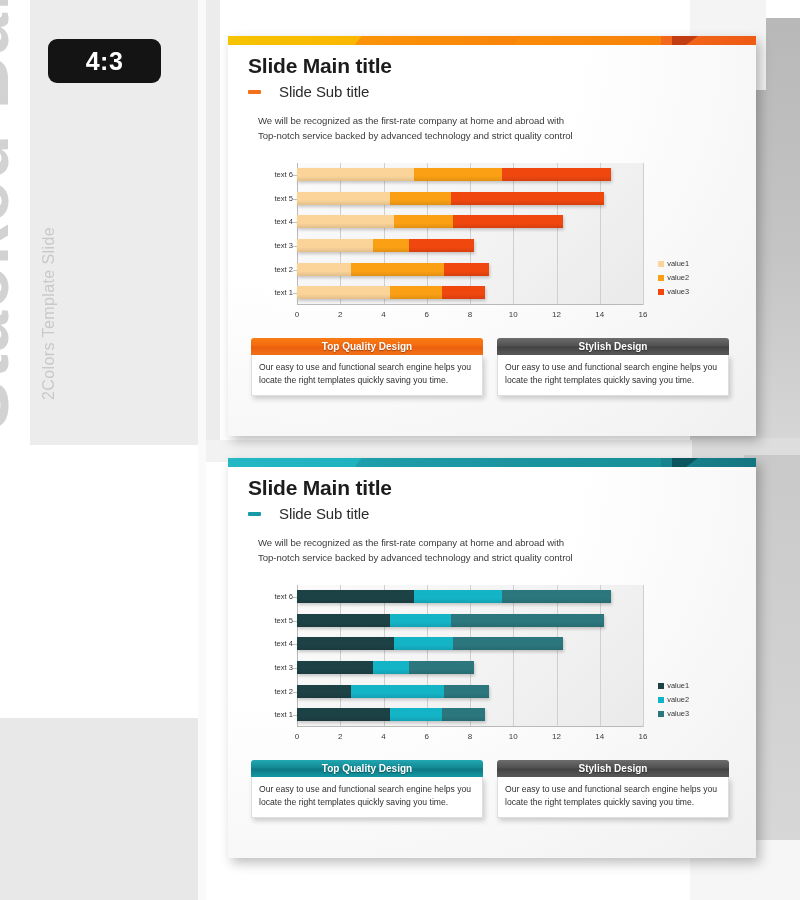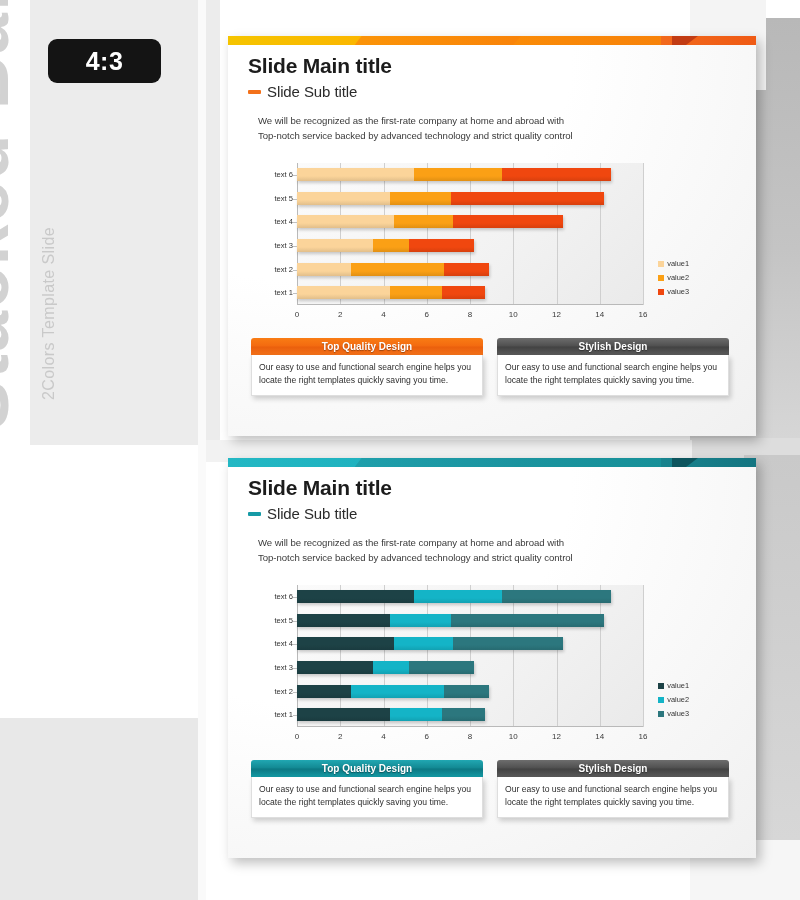--- a/index.html
+++ b/index.html
@@ -80,21 +80,21 @@
              clip-path:polygon(0 0,100% 0,55% 100%,0 100%);}
 
   
   .main-title{
     position:absolute;left:20px;top:18px;
     font-size:21px;font-weight:bold;color:#1c1c1c;letter-spacing:-.2px;
     text-shadow:0 1px 0 rgba(255,255,255,.9);
   }
   .sub-wrap{position:absolute;left:20px;top:47px;display:flex;align-items:center;gap:6px;}
   .sub-dash{width:13px;height:4px;border-radius:1px;}
-  .sub-title{font-size:15px;color:#2b2b2b;letter-spacing:-.1px;}
+  .sub-title{font-size:15px;color:#2b2b2b;letter-spacing:-.1px;margin-left:12px;}
   .body-text{
     position:absolute;left:30px;top:78px;
     font-size:9.6px;color:#3a3a3a;line-height:1.55;letter-spacing:-.05px;
   }
 
   
   .chart{position:absolute;left:23px;top:127px;width:440px;height:160px;}
   .chart-plot{
     position:absolute;left:46px;top:0;right:48px;bottom:18px;
     background:linear-gradient(135deg,#fbfbfb 0%,#f2f2f2 60%,#eaeaea 100%);

